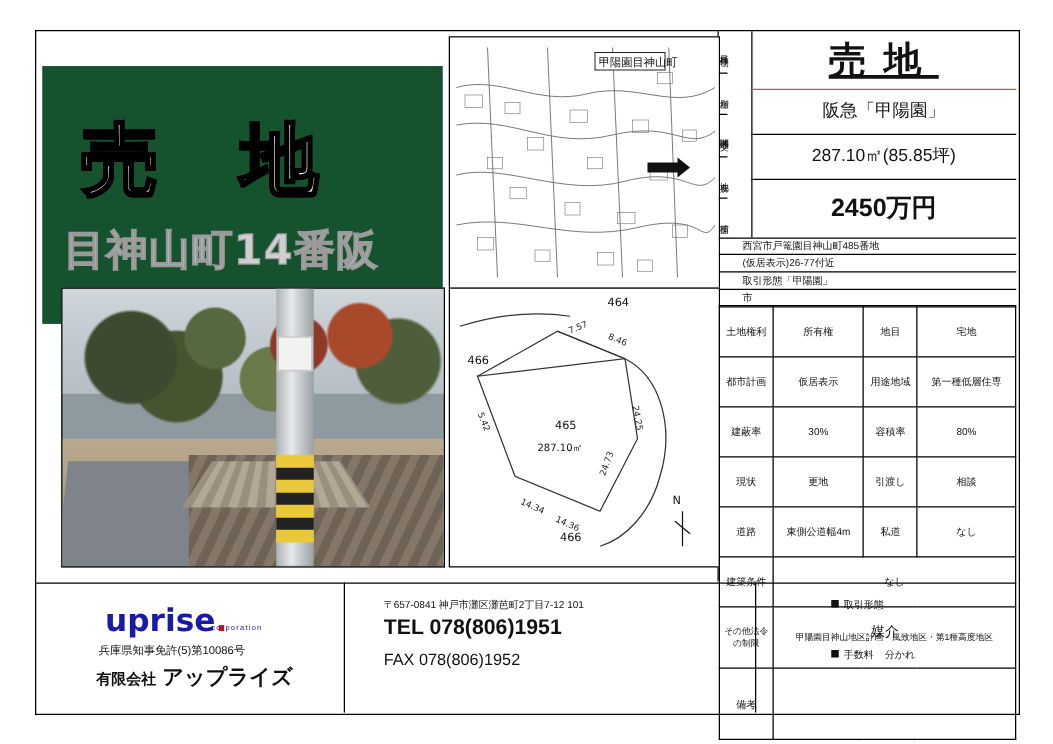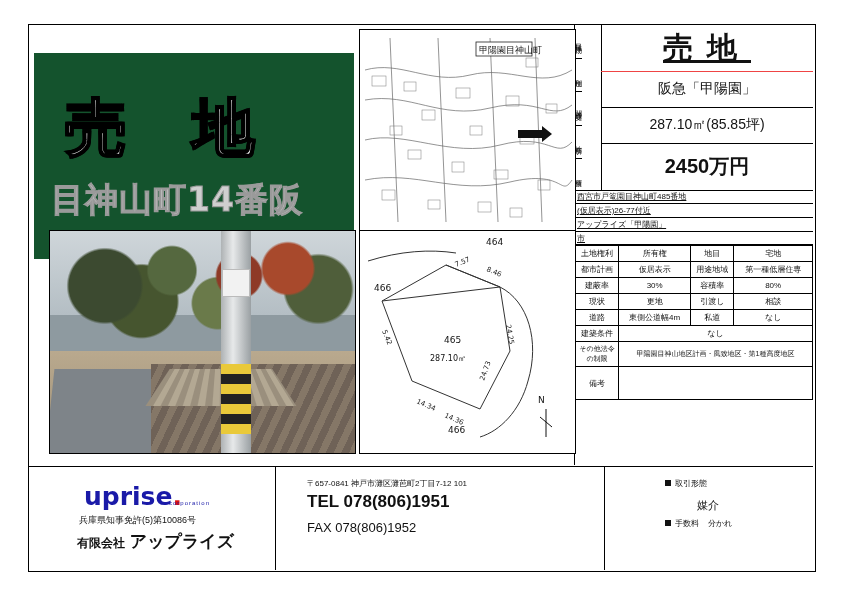--- a/index.html
+++ b/index.html
@@ -44,23 +44,23 @@
   .rhead{position:absolute;left:0;top:0;width:238px;height:165px;border-bottom:1px solid #000;}
   .vstrip{position:absolute;left:0;top:0;width:26px;height:165px;border-right:1px solid #000;font-size:7px;}
   .vcell{border-bottom:1px solid #000;height:32.5px;display:flex;align-items:center;justify-content:center;
       writing-mode:vertical-rl;text-orientation:upright;letter-spacing:-1px;line-height:1;}
   .rsale{position:absolute;left:26px;top:0;width:212px;height:46px;border-bottom:1px solid #ef4444;
      display:flex;align-items:center;justify-content:center;font-size:30px;font-weight:bold;letter-spacing:14px;text-decoration:underline;}
   .rline{position:absolute;left:26px;width:212px;border-bottom:1px solid #000;display:flex;align-items:center;justify-content:center;}
   .price{font-size:20px;font-weight:bold;}
   .rmid{position:absolute;left:0;top:165px;width:238px;}
   .rrow{display:flex;border-bottom:1px solid #000;font-size:8px;}
-  .rrow .c{padding:1px 2px;text-decoration:underline;}
+  .rrow .c{padding:1px 19px;}
   .tbl{position:absolute;left:0;top:0;width:238px;border-collapse:collapse;font-size:8px;}
-  .tbl td{border:1px solid #000;padding:1px 2px;text-align:center;height:13px;}
+  .tbl td{border:1px solid #000;padding:13px 2px;text-align:center;height:13px;}
   .tbl td.lab{width:38px;}
   
   .bottom{position:absolute;left:29px;top:466px;width:784px;height:104px;}
   .bsep1{position:absolute;left:0;top:0;width:784px;border-top:1px solid #000;}
   .bv1{position:absolute;left:246px;top:0;height:104px;border-left:1px solid #000;}
   .bv2{position:absolute;left:575px;top:0;height:104px;border-left:1px solid #000;}
   .logo{position:absolute;left:55px;top:16px;font-size:25px;font-weight:bold;color:#1a1aa8;font-family:"DejaVu Sans",sans-serif;text-align:right;}
   .logo .dot{color:#d11;}
   .logo-sub{position:absolute;left:140px;top:34px;font-size:6px;color:#1a1aa8;letter-spacing:1px;}
   .lic{position:absolute;left:50px;top:48px;font-size:9px;}
@@ -189,21 +189,21 @@
     </div>
 
     <div class="rmid">
       <div class="rrow">
           <div class="c">西宮市戸篭園目神山町485番地</div>
         </div>
       <div class="rrow">
           <div class="c">(仮居表示)26-77付近</div>
         </div>
       <div class="rrow">
-          <div class="c">アップライズ「甲陽園」</div>
+          <div class="c">取引形態「甲陽園」</div>
         </div>
       <div class="rrow" style="height:12px">
           <div class="c">市</div>
         </div>
 
       <table class="tbl" style="position:relative">
         <tbody>
             <tr>
           <td class="lab">土地権利</td>
           <td>所有権</td>

